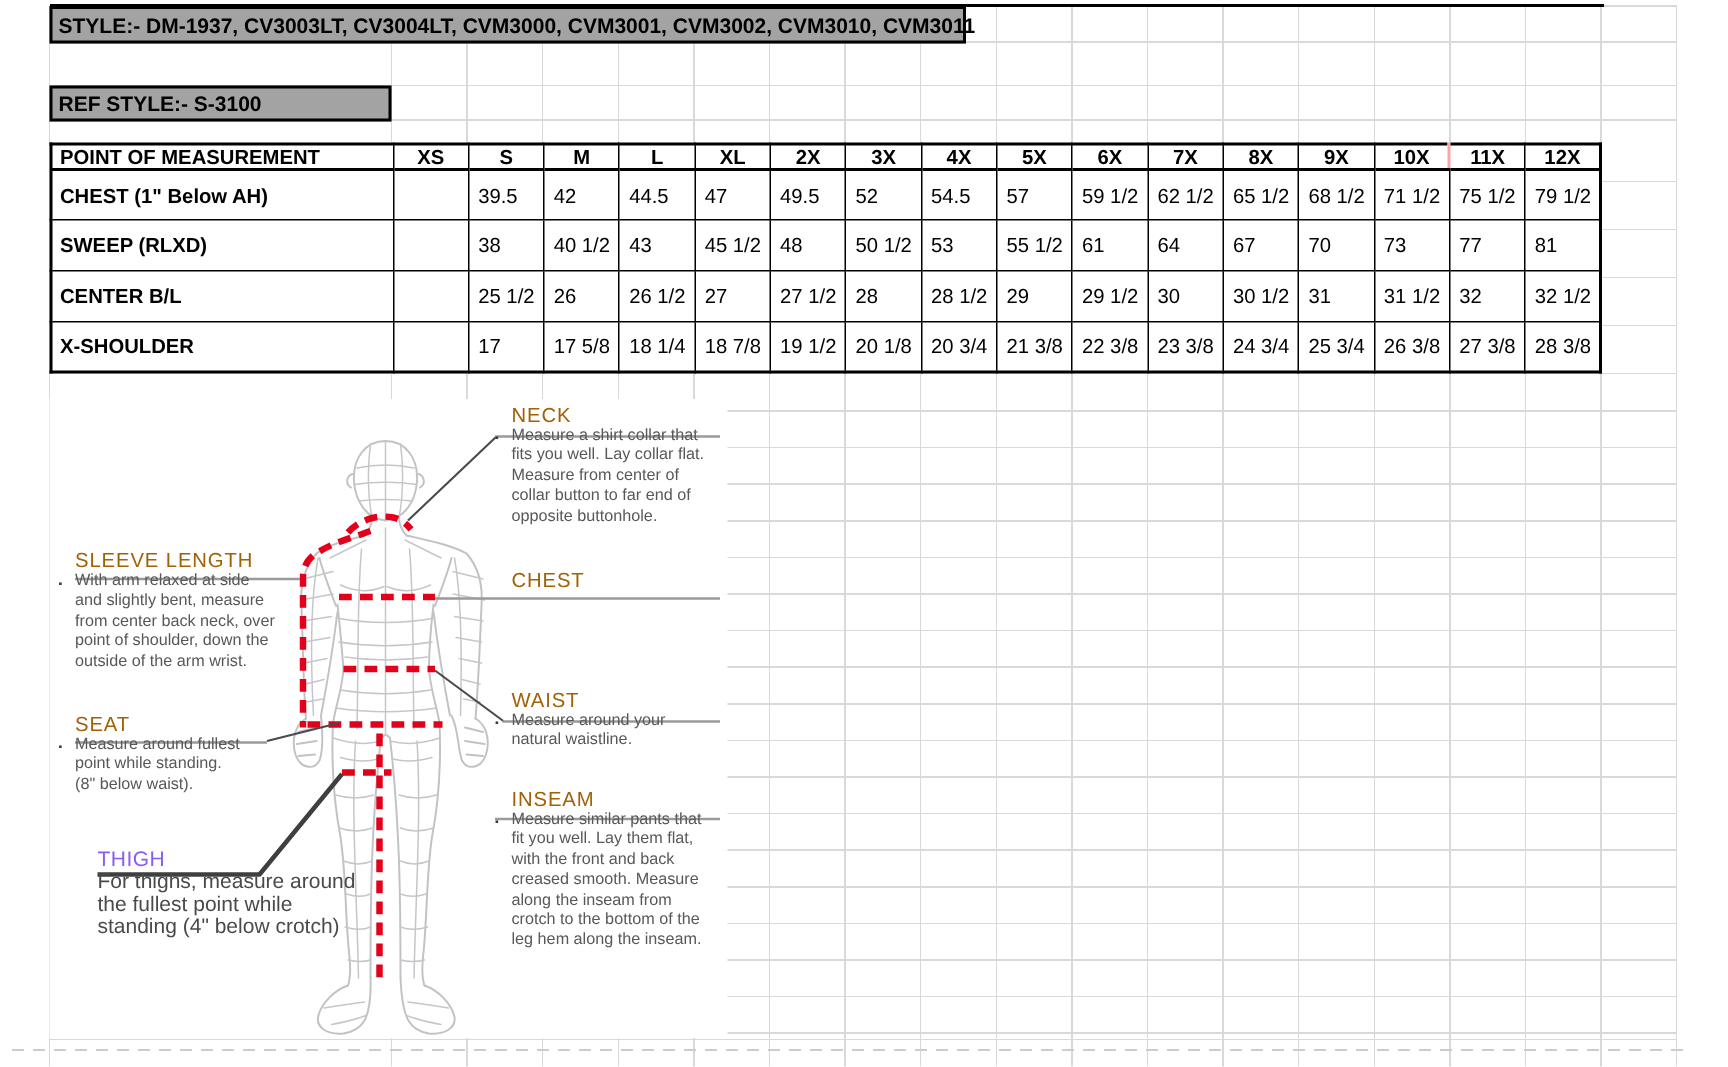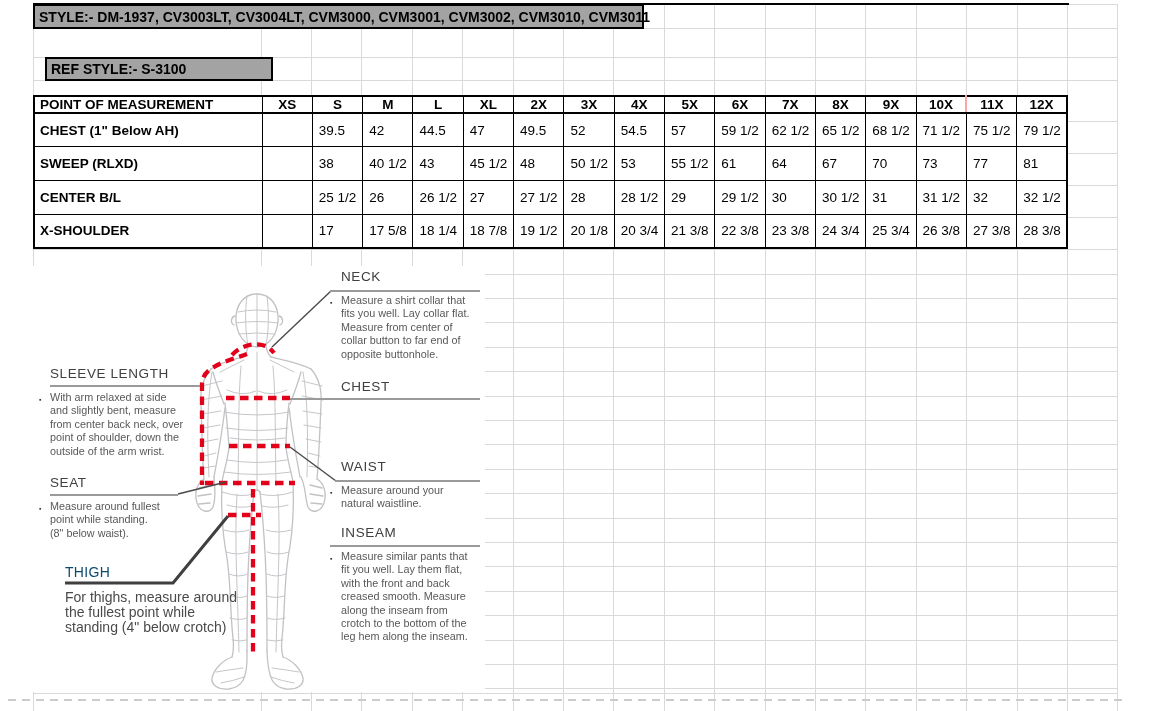--- a/index.html
+++ b/index.html
@@ -8,21 +8,21 @@
     font-family:"Liberation Sans",sans-serif;overflow:hidden;color:#000;
   }
   svg{position:absolute;left:0;top:0}
   #bg-grid{z-index:0}
   .hdr-box{
     position:absolute;background:#a3a3a3;border:2px solid #000;box-sizing:border-box;
     display:flex;align-items:center;padding-left:4px;
     font-weight:bold;font-size:14px;letter-spacing:0;z-index:2;white-space:nowrap;
   }
   #style-box{left:33px;top:4px;width:611px;height:25px}
-  #ref-box{left:45px;top:57px;width:228px;height:24px}
+  #ref-box{left:33px;top:57px;width:228px;height:24px}
 
   
   #size-table{
     position:absolute;left:33px;top:95px;width:1035px;height:154px;z-index:2;
     border-collapse:collapse;table-layout:fixed;background:#fff;
     border:2px solid #000;font-size:13.5px;
   }
   #size-table th,#size-table td{
     border:1px solid #000;box-sizing:border-box;overflow:hidden;white-space:nowrap;
   }
@@ -32,31 +32,31 @@
   #size-table th.corner{text-align:left;padding-left:5px}
   #size-table td.rowlabel{font-weight:bold;text-align:left;padding-left:5px}
   #size-table td.val{font-weight:normal;text-align:left;padding-left:6px}
   #size-table th.thickL{border-left:2px solid #fca5a5}
 
   
   #diagram-mask{position:absolute;left:33px;top:266px;width:452px;height:426px;background:#fff;z-index:1}
   #figure-svg{z-index:3;pointer-events:none}
 
   .gsec{position:absolute;z-index:5}
-  .g-title{font-size:13.5px;color:#404040;letter-spacing:.6px;white-space:nowrap}
-  .g-body{position:relative;margin-top:10px;font-size:10.8px;line-height:13.4px;color:#585858;white-space:pre}
+  .g-title{font-size:13.5px;color:#a16207;letter-spacing:.6px;white-space:nowrap}
+  .g-body{position:relative;font-size:10.8px;line-height:13.4px;color:#585858;white-space:pre}
   .bullet{position:absolute;left:-11px;top:2px;font-size:7px;color:#3a3a3a}
   #sec-neck{left:341px;top:269px}
   #sec-chest{left:341px;top:379px}
   #sec-waist{left:341px;top:459px}
   #sec-inseam{left:341px;top:525px}
   #sec-sleeve-length{left:50px;top:366px}
   #sec-seat{left:50px;top:475px}
   #sec-thigh{left:65px;top:564px}
-  #sec-thigh .g-title{color:#0c4a6e;font-size:14px;letter-spacing:.3px}
+  #sec-thigh .g-title{color:#8b5cf6;font-size:14px;letter-spacing:.3px}
   #sec-thigh .g-body{color:#4a4a4a;font-size:14px;line-height:14.8px;}
 </style>
 </head>
 <body>
 
 <svg id="bg-grid" width="1152" height="711" shape-rendering="crispEdges">
   <path id="grid-path" stroke="#d9d9d9" stroke-width="1" fill="none" d="M33.0,4 V711 M261.0,4 V711 M311.4,4 V711 M361.8,4 V711 M412.2,4 V711 M462.6,4 V711 M513.0,4 V711 M563.4,4 V711 M613.8,4 V711 M664.2,4 V711 M714.6,4 V711 M765.0,4 V711 M815.4,4 V711 M865.8,4 V711 M916.2,4 V711 M966.6,4 V711 M1017.0,4 V711 M1067.4,4 V711 M1117.8,4 V711 M33,4.0 H1117.8 M33,28.0 H1117.8 M33,57.0 H1117.8 M33,80.0 H1117.8 M33,121.0 H1117.8 M33,153.0 H1117.8 M33,185.0 H1117.8 M33,217.0 H1117.8 M33,249.0 H1117.8 M33,274.0 H1117.8 M33,298.4 H1117.8 M33,322.8 H1117.8 M33,347.2 H1117.8 M33,371.6 H1117.8 M33,396.0 H1117.8 M33,420.4 H1117.8 M33,444.8 H1117.8 M33,469.2 H1117.8 M33,493.6 H1117.8 M33,518.0 H1117.8 M33,542.4 H1117.8 M33,566.8 H1117.8 M33,591.2 H1117.8 M33,615.6 H1117.8 M33,640.0 H1117.8 M33,664.4 H1117.8 M33,688.8 H1117.8 M33,693.0 H1117.8 "></path>
   <line x1="33" y1="3.5" x2="1069" y2="3.5" stroke="#000" stroke-width="2"></line>
   <line x1="8" y1="700" x2="1122" y2="700" stroke="#cccccc" stroke-width="1.6" stroke-dasharray="8 6"></line>
 </svg>

